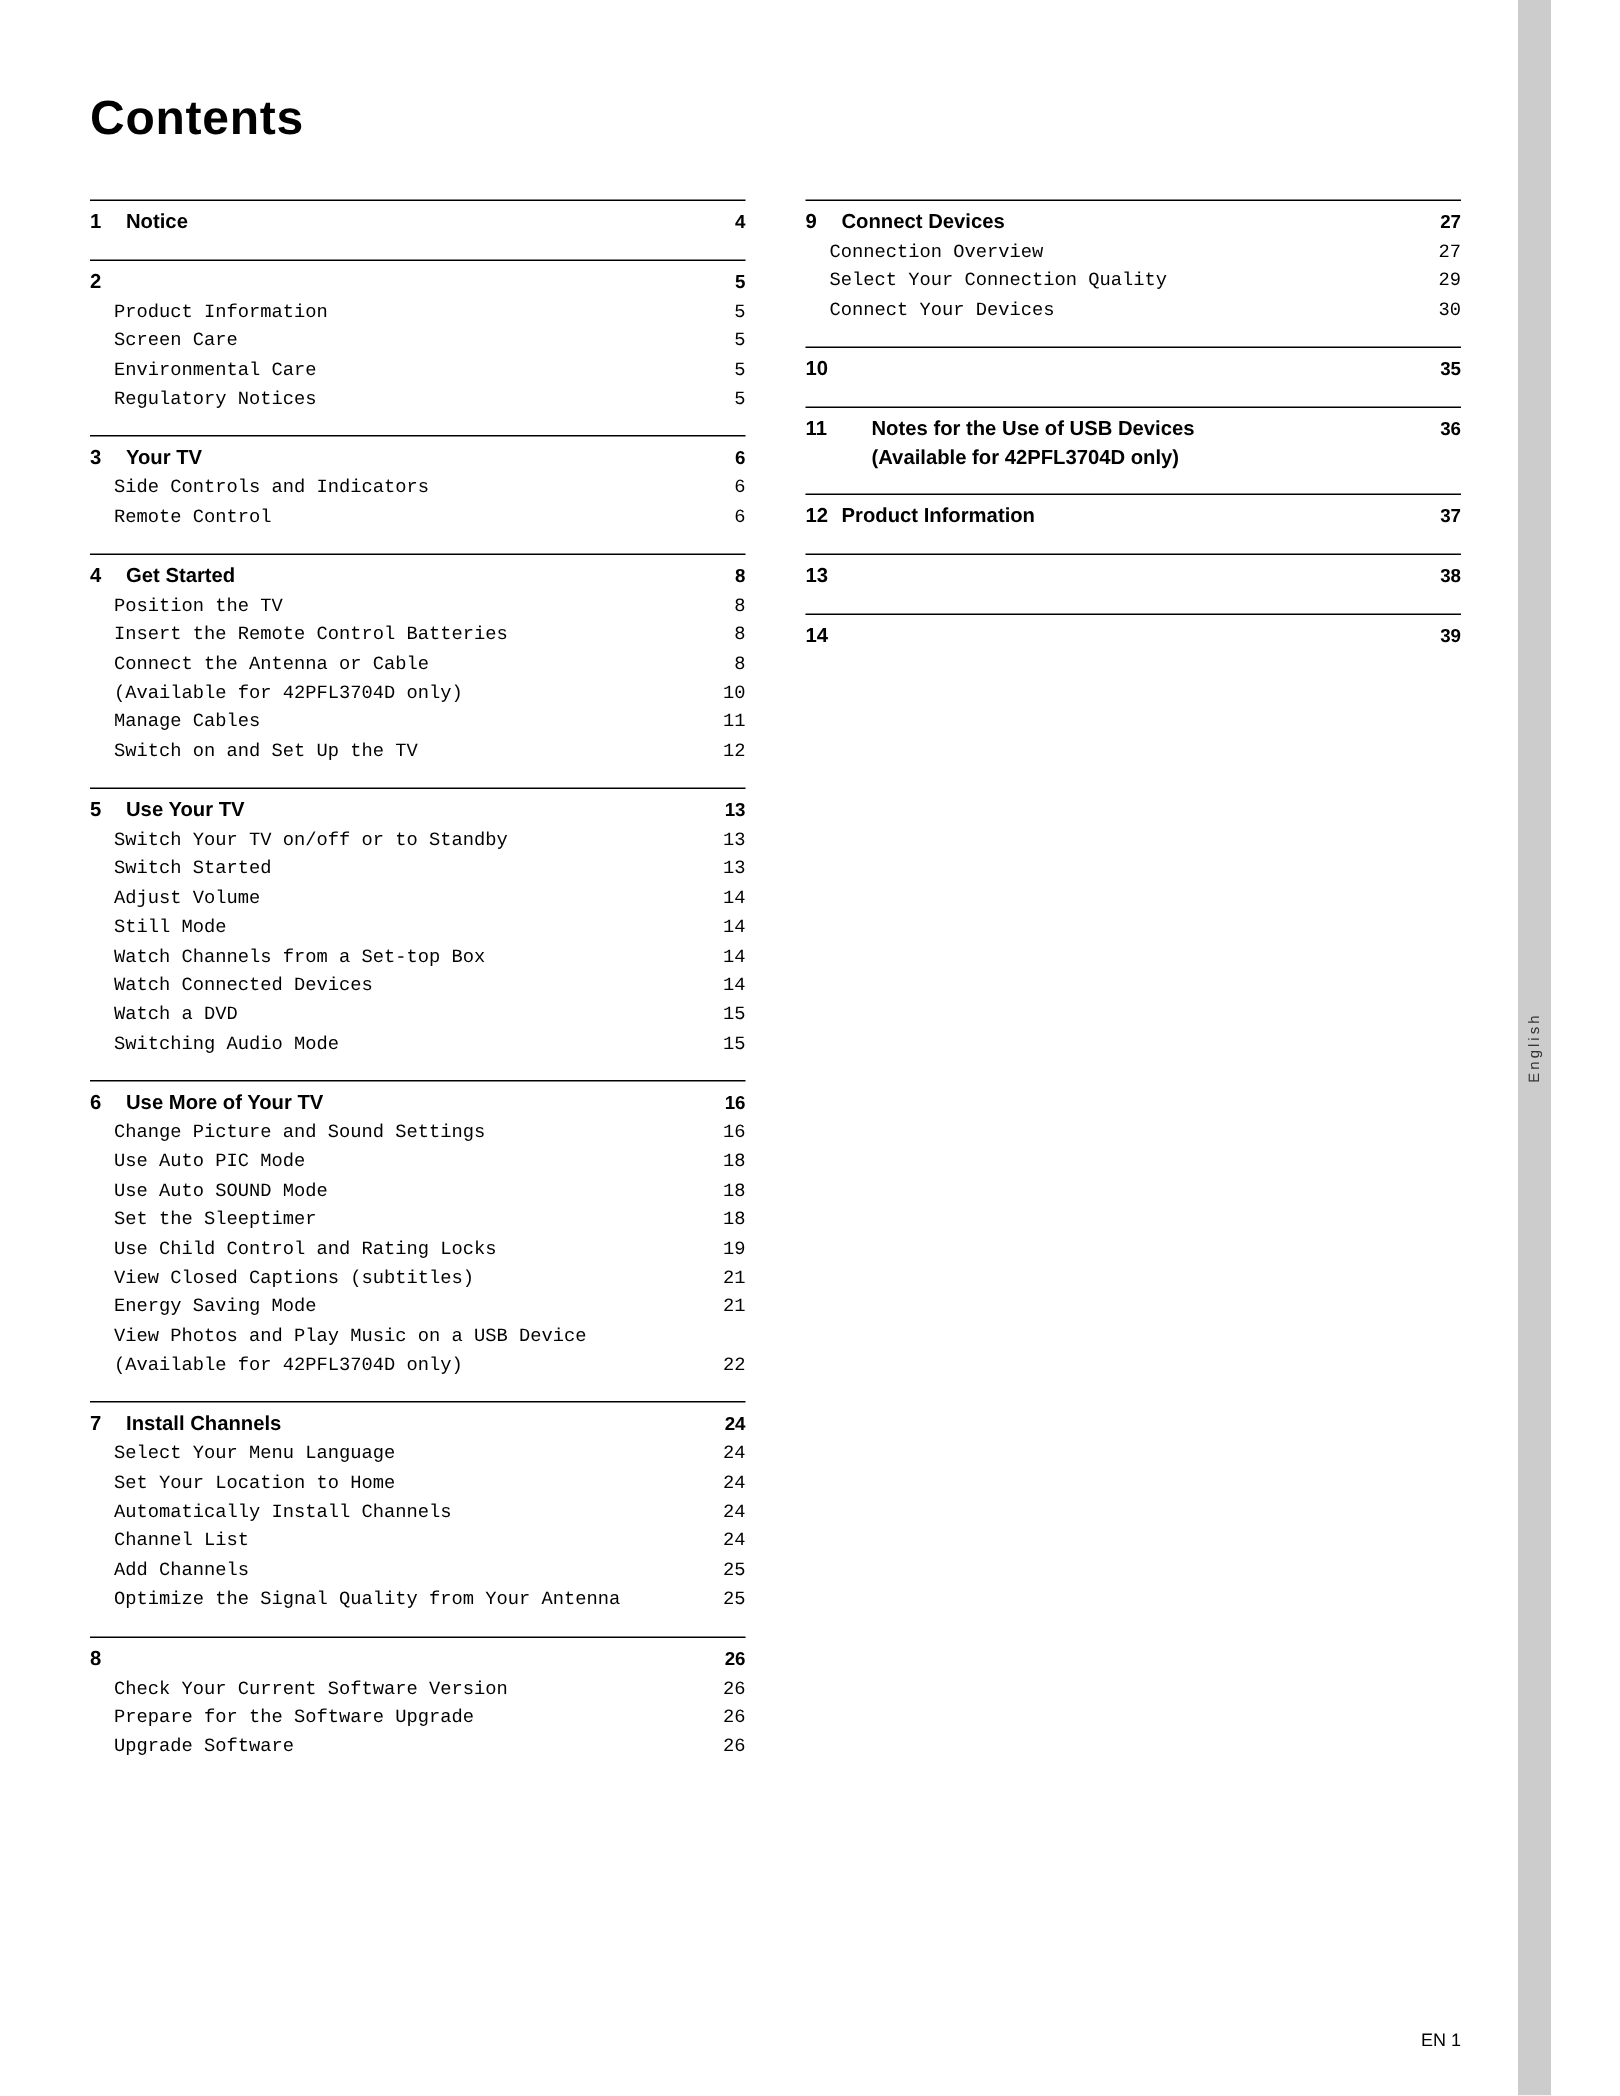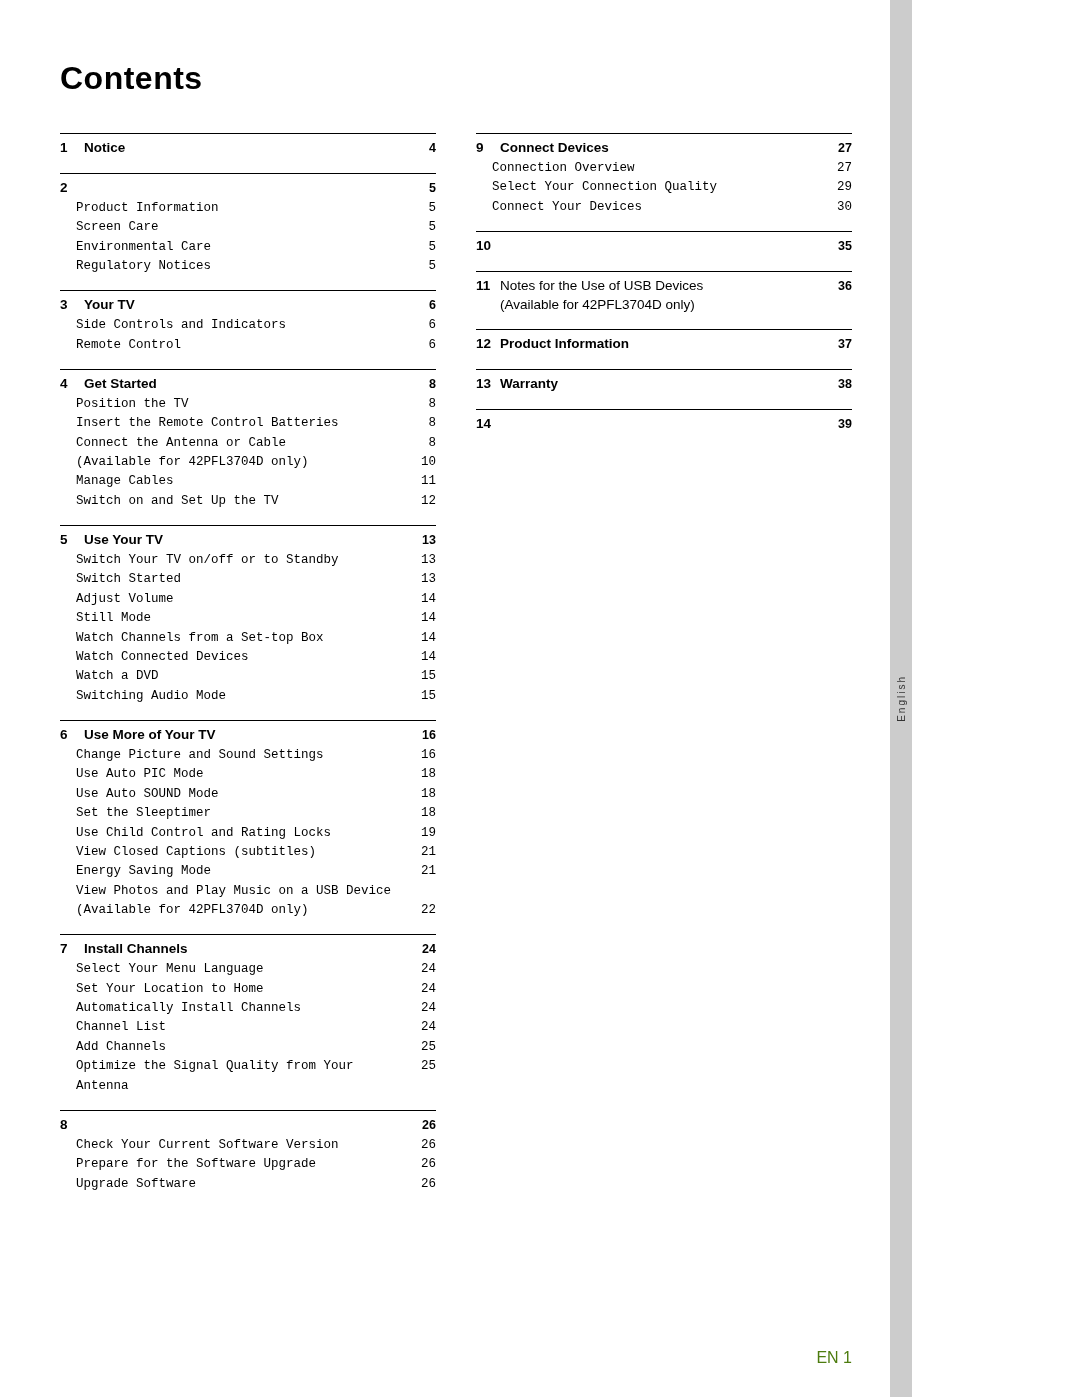--- a/index.html
+++ b/index.html
@@ -6,21 +6,21 @@
     body {
       font-family: Arial, Helvetica, sans-serif;
       font-size: 13px;
       background: #fff;
       color: #000;
       width: 1080px;
       min-height: 1397px;
       position: relative;
     }
     .page {
-      width: 912px;
+      width: 1034px;
       min-height: 1397px;
       padding: 60px 60px 55px 60px;
       position: relative;
     }
     h1.contents-title {
       font-size: 32px;
       font-weight: bold;
       margin-bottom: 30px;
       letter-spacing: 0.5px;
     }
@@ -88,22 +88,22 @@
       transform: rotate(180deg);
       font-size: 10px;
       letter-spacing: 2px;
       color: #333;
     }
     
     .footer {
       position: absolute;
       bottom: 30px;
       right: 60px;
-      font-size: 16px;
-      color: #4d7c0f;
+      font-size: 12px;
+      color: #000000;
     }
   </style>
 </head>
 <body>
 
 <div class="page">
 
   <h1 class="contents-title">Contents</h1>
 
   <div class="two-col">
@@ -339,35 +339,34 @@
         <div style="height: 8px;"></div>
         <hr class="toc-divider">
         <div class="toc-row main-entry">
           <span class="toc-num">10</span>
           <span class="toc-page">35</span>
         </div>
         <div style="height: 8px;"></div>
         <hr class="toc-divider">
         <div class="toc-row main-entry">
           <span class="toc-num">11</span>
-          <span class="toc-label" style="font-weight: normal; font-size: 13.5px; line-height: 1.4;">Notes for the Use of USB Devices<br>(Available for 42PFL3704D only)</span>
+          <span class="toc-label" style="font-weight: bold; font-size: 13.5px; line-height: 1.4; margin-left: 20px;">Notes for the Use of USB Devices<br>(Available for 42PFL3704D only)</span>
           <span class="toc-page">36</span>
         </div>
         <div style="height: 8px;"></div>
         <hr class="toc-divider">
         <div class="toc-row main-entry">
           <span class="toc-num">12</span>
           <span class="toc-label">Product Information</span>
           <span class="toc-page">37</span>
         </div>
         <div style="height: 8px;"></div>
         <hr class="toc-divider">
         <div class="toc-row main-entry">
           <span class="toc-num">13</span>
-          <span class="toc-label">Warranty</span>
           <span class="toc-page">38</span>
         </div>
         <div style="height: 8px;"></div>
         <hr class="toc-divider">
         <div class="toc-row main-entry">
           <span class="toc-num">14</span>
           <span class="toc-page">39</span>
         </div>
         <div style="height: 8px;"></div>
       </div>

